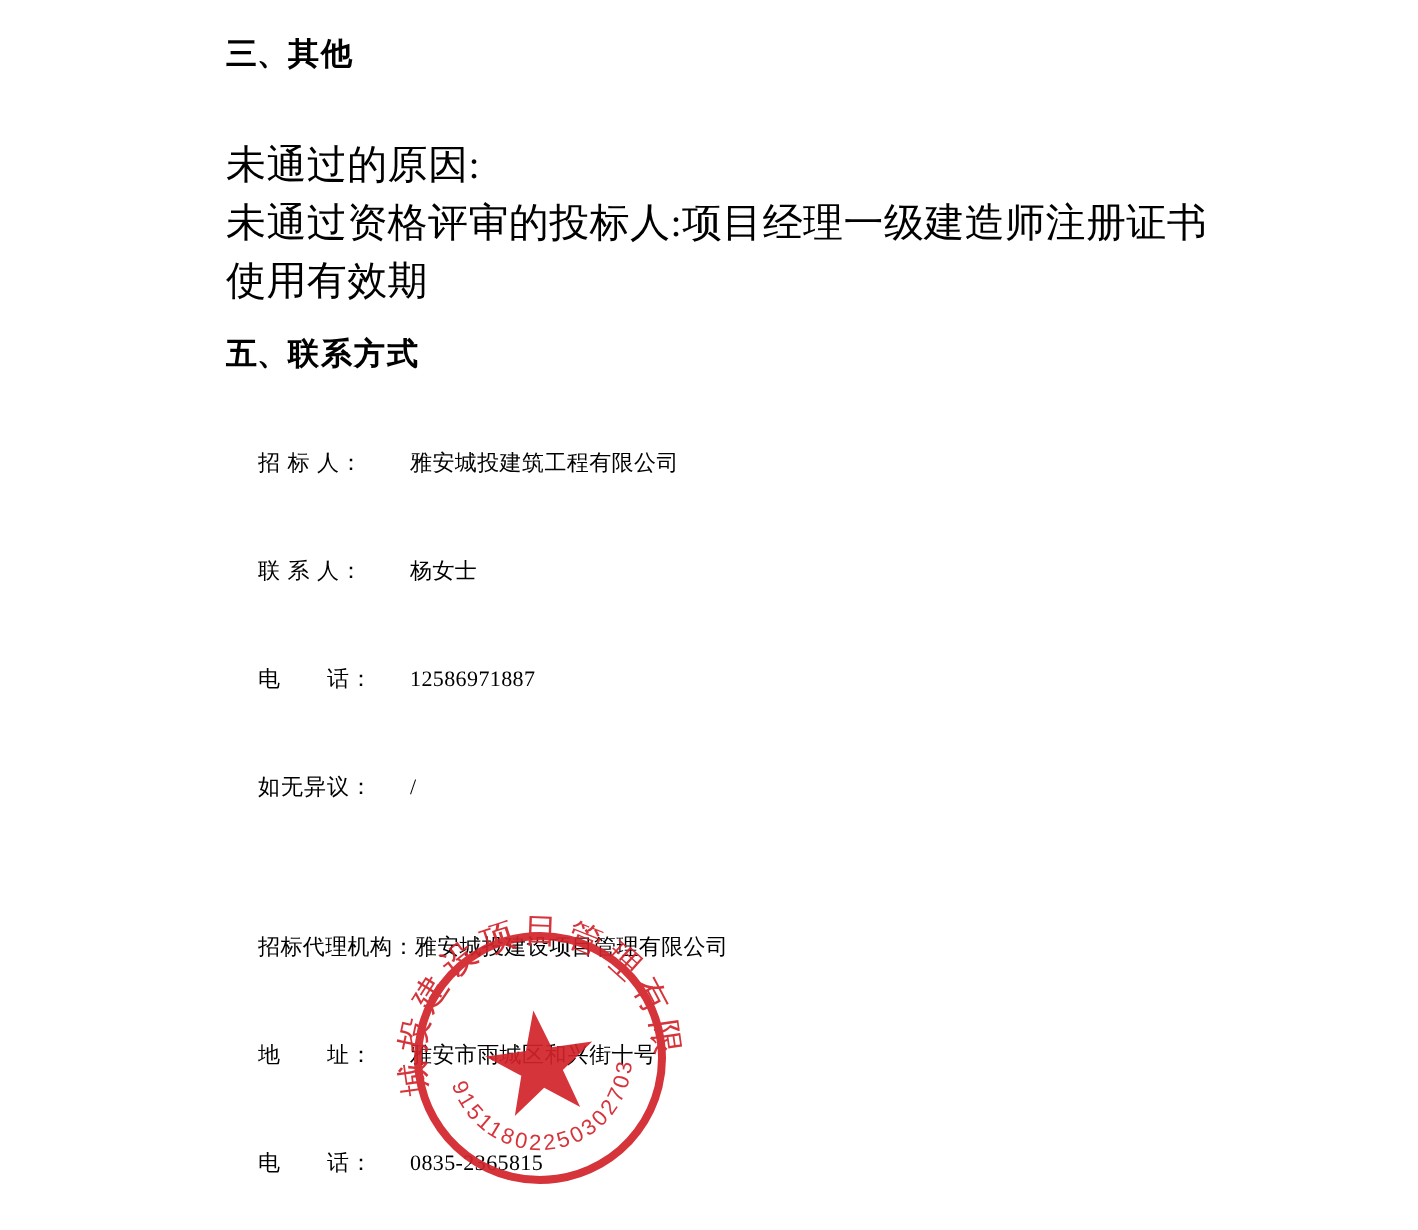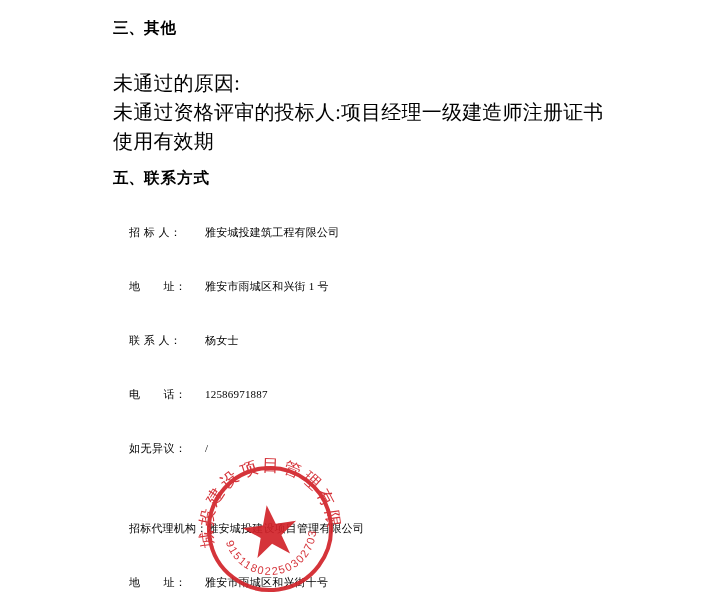--- a/index.html
+++ b/index.html
@@ -113,23 +113,20 @@
 
     <p class="heading">
       <span class="num">五、</span><span>联系方式</span>
     </p>
 
     <div>
       <span class="contact-line">
         <span class="lbl">招 标 人：</span><span class="val">雅安城投建筑工程有限公司</span>
       </span>
       <span class="contact-line">
-        <span class="lbl">地　　址：</span><span class="val">雅安市雨城区和兴街 1 号</span>
-      </span>
-      <span class="contact-line">
         <span class="lbl">联 系 人：</span><span class="val">杨女士</span>
       </span>
       <span class="contact-line">
         <span class="lbl">电　　话：</span><span class="val">12586971887</span>
       </span>
       <span class="contact-line">
         <span class="lbl">如无异议：</span><span class="val">/</span>
       </span>
     </div>
 

